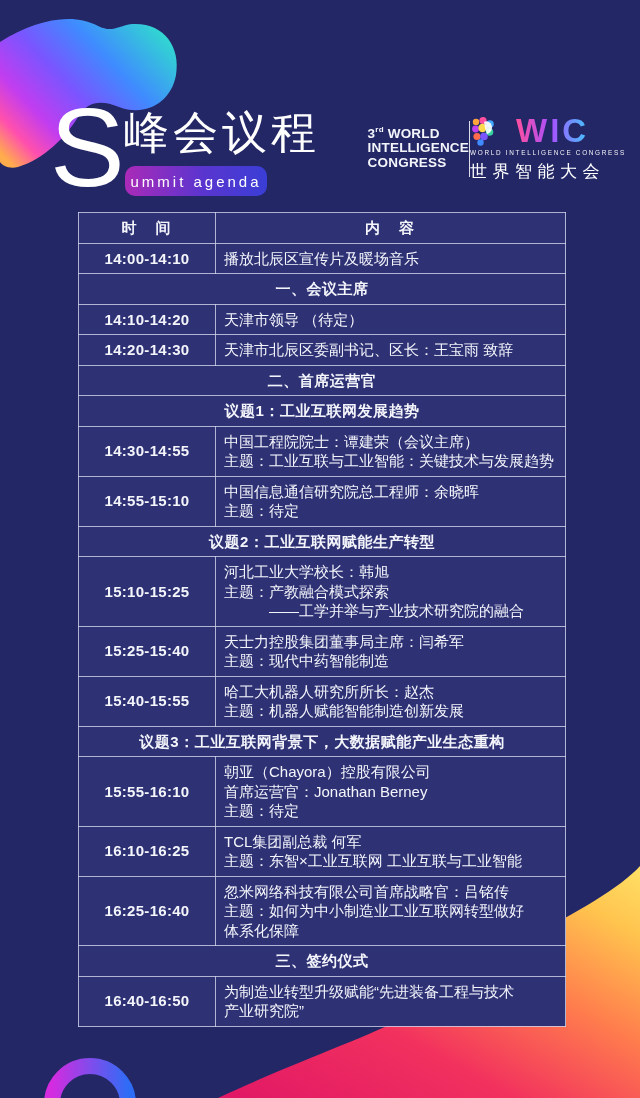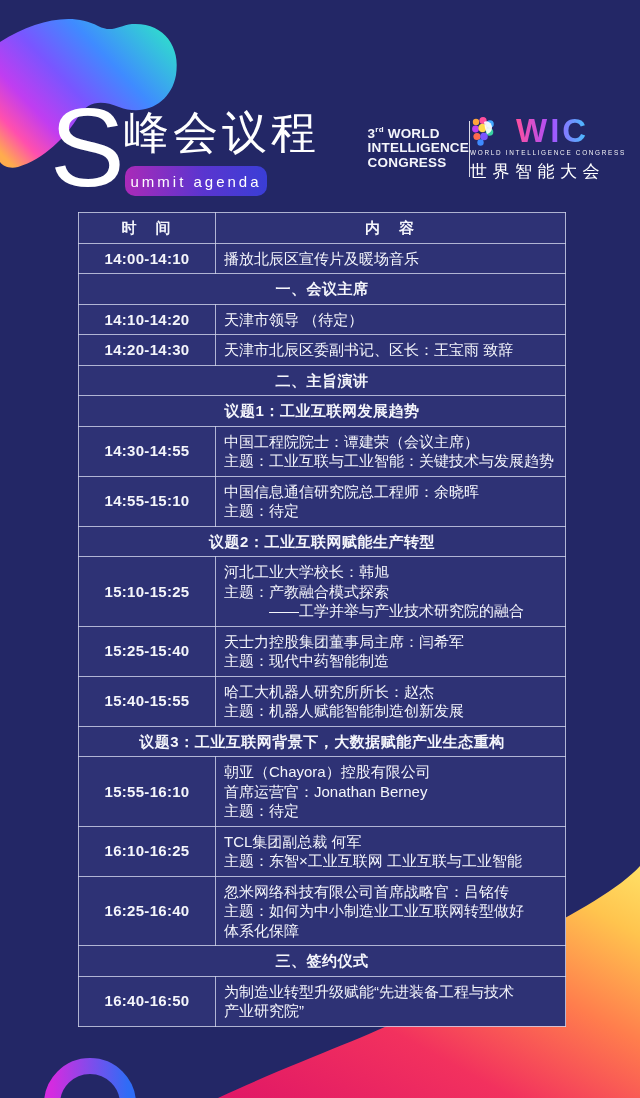--- a/index.html
+++ b/index.html
@@ -172,21 +172,21 @@
             <div class="line">天津市领导 （待定）</div>
           </td>
         </tr>
         <tr>
           <td class="time">14:20-14:30</td>
           <td class="content">
             <div class="line">天津市北辰区委副书记、区长：王宝雨 致辞</div>
           </td>
         </tr>
         <tr>
-          <td colspan="2" class="section">二、主旨演讲</td>
+          <td colspan="2" class="section">二、首席运营官</td>
         </tr>
         <tr>
           <td colspan="2" class="section">议题1：工业互联网发展趋势</td>
         </tr>
         <tr>
           <td class="time">14:30-14:55</td>
           <td class="content">
             <div class="line">中国工程院院士：谭建荣（会议主席）</div>
             <div class="line">主题：工业互联与工业智能：关键技术与发展趋势</div>
           </td>

